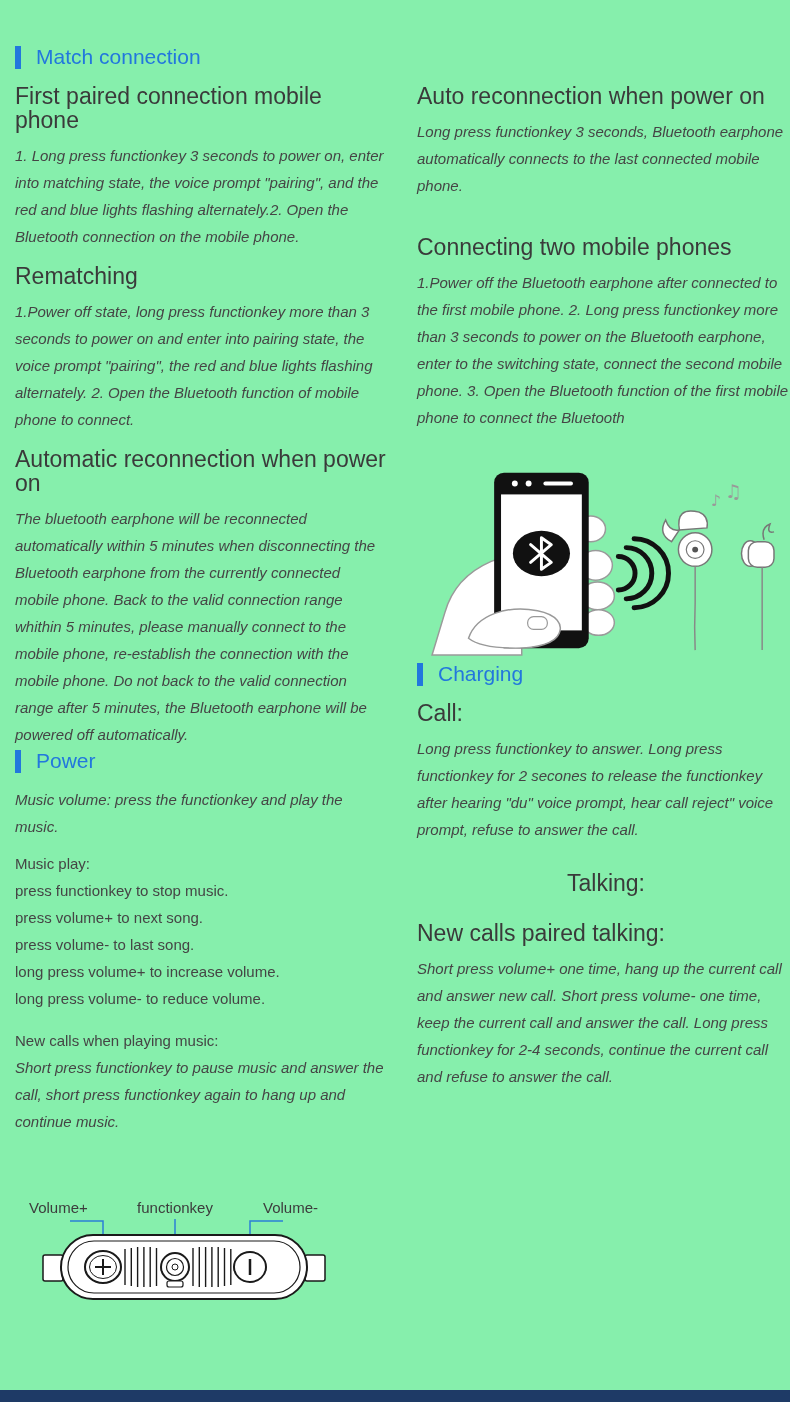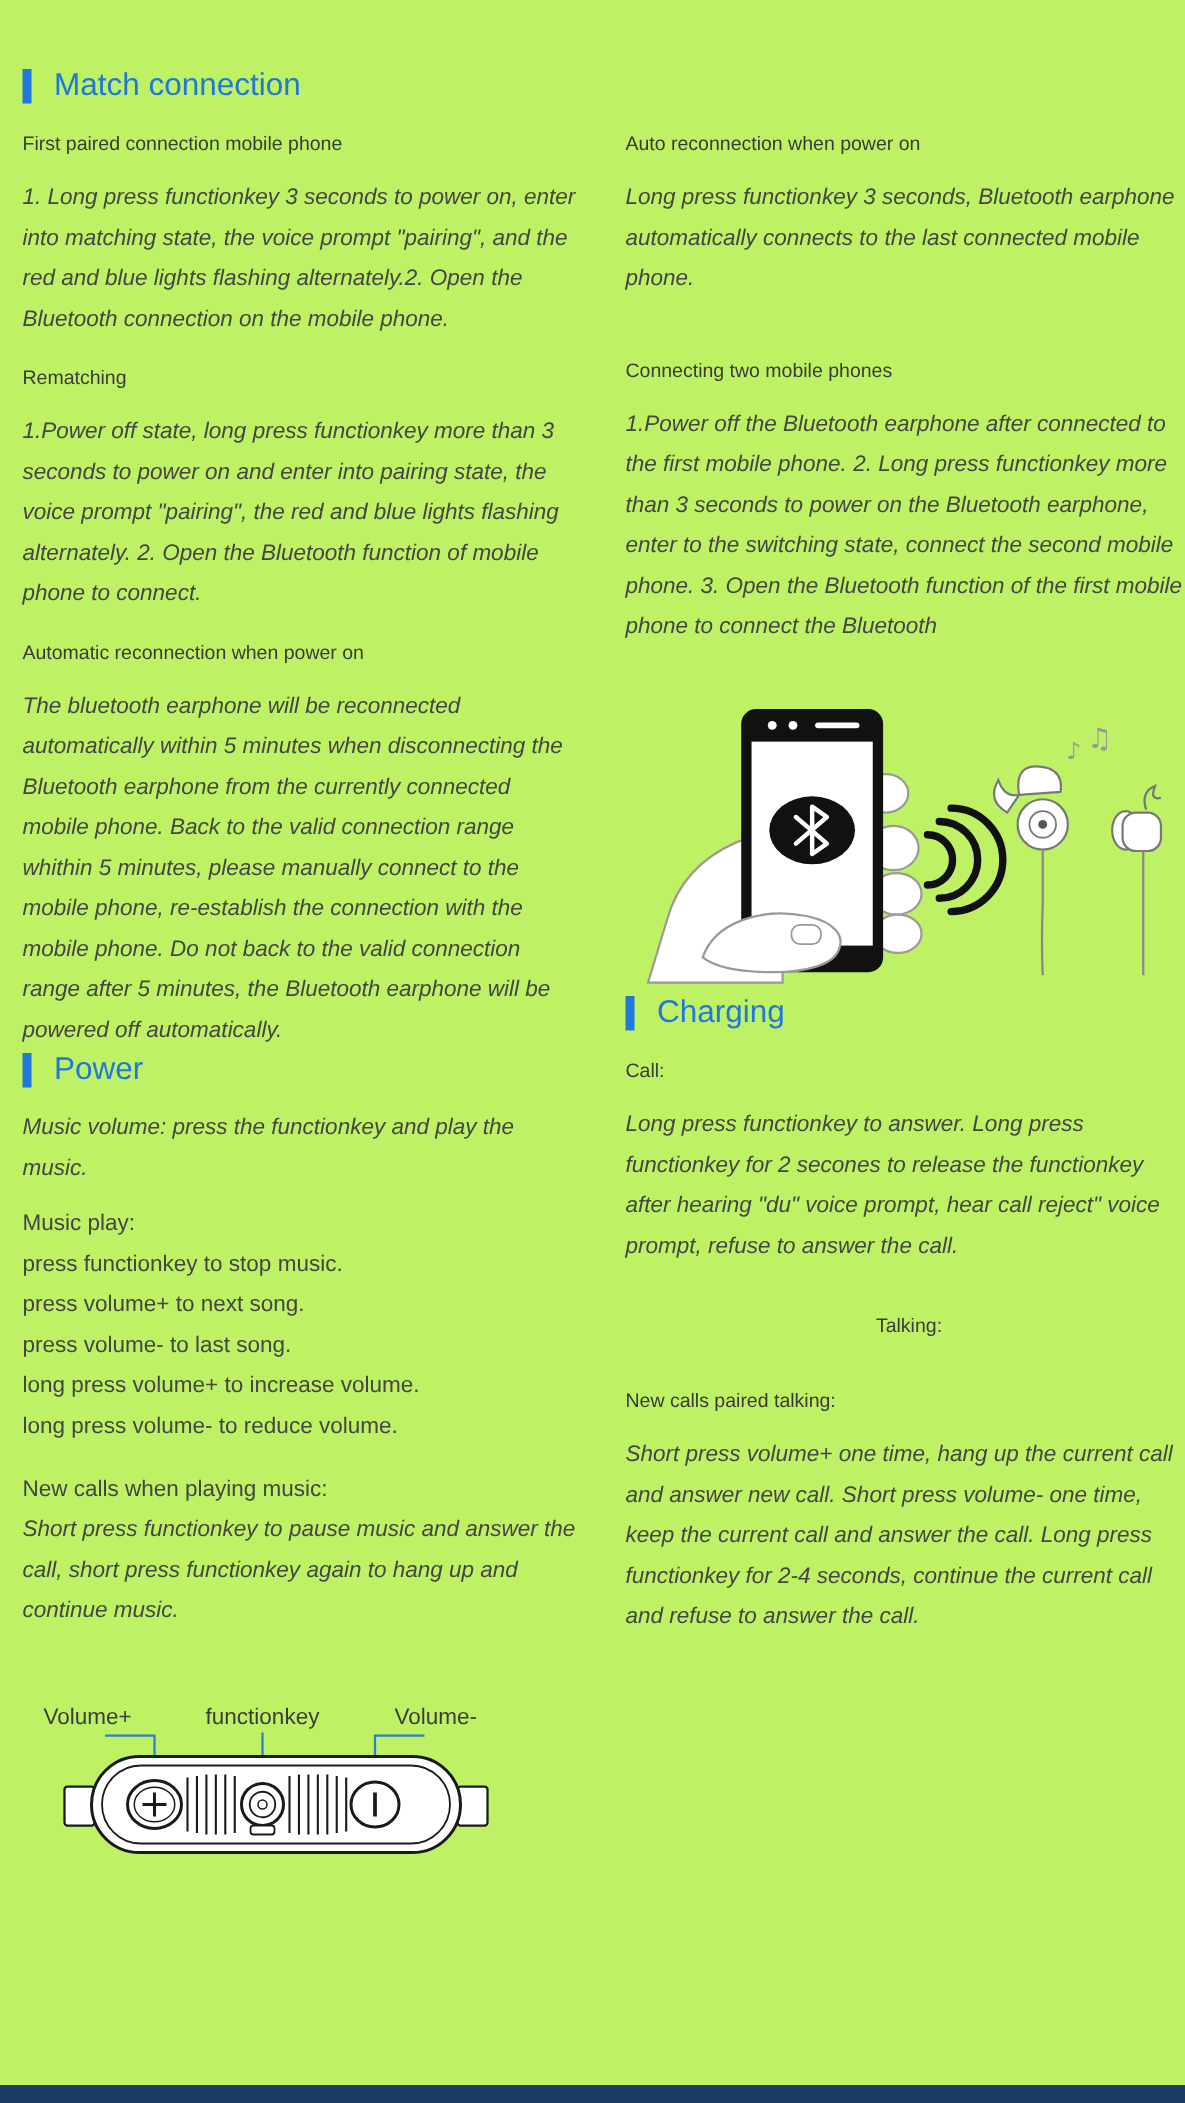--- a/index.html
+++ b/index.html
@@ -1,21 +1,21 @@
 <!DOCTYPE html>
 <html><head>
 <meta charset="utf-8">
 <style>
   * { box-sizing: border-box; margin: 0; padding: 0; }
   html, body { background: #ffffff; }
   .page {
     position: relative;
     width: 790px;
     height: 1402px;
-    background: #bef264;
+    background: #86efac;
     overflow: hidden;
     font-family: "Liberation Sans", "DejaVu Sans", sans-serif;
     color: #424242;
   }
   .columns {
     display: flex;
     padding: 44px 15px 0 15px;
     gap: 20px;
   }
   .col-left  { width: 372px; flex: 0 0 372px; }
@@ -31,40 +31,40 @@
     margin: 0 0 12px 0;
   }
   h1.sec .bar {
     display: inline-block;
     width: 6px;
     height: 23px;
     background: #2277dd;
     margin-right: 15px;
   }
   h2.sub {
-    font-size: 13px;
+    font-size: 23px;
     line-height: 24px;
     font-weight: 400;
     color: #3a3a3a;
     margin: 14px 0 10px 0;
   }
   p.body, .line {
     font-size: 15px;
     line-height: 27px;
     color: #454545;
   }
   p.body { margin: 0; font-style: italic; }
 
   .mt26 { margin-top: 26px; }
   .mt24 { margin-top: 24px; }
   .mt28 { margin-top: 28px; text-align: center; }
   .mt40 { margin-top: 40px; }
   .mt10 { margin-top: 10px; }
   .mt15 { margin-top: 15px; }
-  .remote-block { margin-top: 46px; }
+  .remote-block { margin-top: 62px; }
   .illus-block  { margin-top: 24px; }
 
   .footer-bar {
     position: absolute;
     left: 0; right: 0; bottom: 0;
     height: 12px;
     background: #1e3a66;
   }
   svg text.lbl {
     font-family: "Liberation Sans", "DejaVu Sans", sans-serif;

